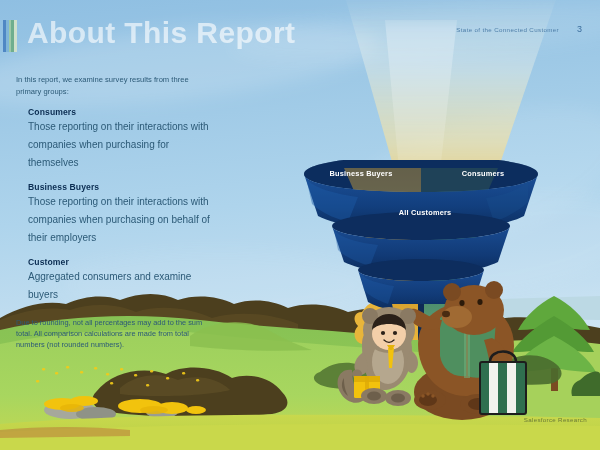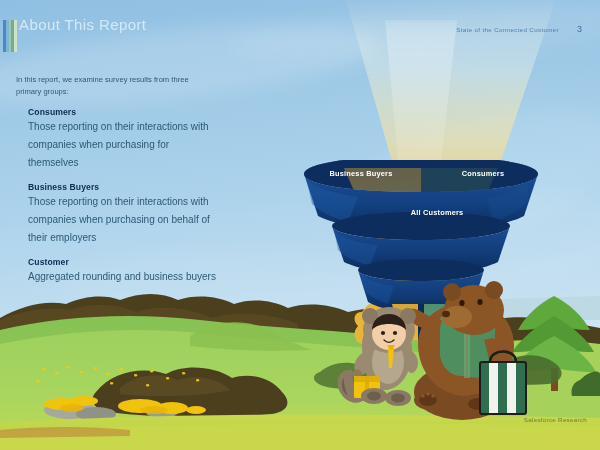--- a/index.html
+++ b/index.html
@@ -45,22 +45,22 @@
   .land{position:absolute;left:0;top:0;width:600px;height:450px;}
 
   
   .accent-bar{
     position:absolute;left:3px;top:20px;width:14px;height:32px;
     display:flex;
   }
   .accent-bar i{display:block;flex:1;height:100%;}
 
   .page-title{
-    position:absolute;left:19px;top:16px;
-    font-size:15px;font-weight:400;letter-spacing:.4px;
+    position:absolute;left:27px;top:16px;
+    font-size:30px;font-weight:700;letter-spacing:.4px;
     color:rgba(255,255,255,0.62);
     white-space:nowrap;
   }
   .hdr-right{
     position:absolute;right:18px;top:24px;
     display:flex;align-items:baseline;gap:18px;
     white-space:nowrap;
   }
   .hdr-label{font-size:6.2px;color:#4e7ea8;letter-spacing:.35px;}
   .hdr-page{font-size:9px;color:#3d6f9e;}
@@ -278,21 +278,21 @@
       <path d="M64 113 C69 120 84 124 98 126 L92 144 C81 140 72 135 68 130 Z" fill="#1d5aa6" opacity="0.38"></path>
 
       <path d="M96 144 L125 144 L125 180 L104 180 Z" fill="url(#goldFill)"></path>
       <path d="M125 144 L156 144 L148 180 L125 180 Z" fill="url(#greenFill)"></path>
       <rect x="122" y="144" width="6" height="36" fill="#0e2b55"></rect>
     </svg>
 
     
     <div class="lbl" style="left:-60px;top:9px;width:250px;">Business Buyers</div>
     <div class="lbl" style="left:62px;top:9px;width:250px;">Consumers</div>
-    <div class="lbl" style="left:16px;top:48px;">All Customers</div>
+    <div class="lbl" style="left:4px;top:48px;">All Customers</div>
   </div>
 
   <svg class="land" viewBox="0 0 600 450" preserveAspectRatio="none">
 
     <g>
 
       <ellipse cx="462" cy="392" rx="48" ry="28" fill="#7a4a22"></ellipse>
       <path d="M418 344 C418 318 442 302 468 302 C494 302 514 320 514 346
                C514 374 494 396 466 396 C438 396 418 372 418 344 Z" fill="#8b5526"></path>
 
@@ -404,20 +404,21 @@
       <div class="group-desc">Those reporting on their interactions with companies when purchasing for themselves</div>
     </div>
 
     <div class="group">
       <div class="group-title">Business Buyers</div>
       <div class="group-desc">Those reporting on their interactions with companies when purchasing on behalf of their employers</div>
     </div>
 
     <div class="group">
       <div class="group-title">Customer</div>
-      <div class="group-desc">Aggregated rounding and business buyers</div>
+      <div class="group-desc">Aggregated consumers and examine buyers</div>
     </div>
 
+    <div class="note">Due to rounding, not all percentages may add to the sum total. All comparison calculations are made from total numbers (not rounded numbers).</div>
   </div>
 
   <div class="credit">Salesforce Research</div>
 
 </div>
 
 </body></html>

